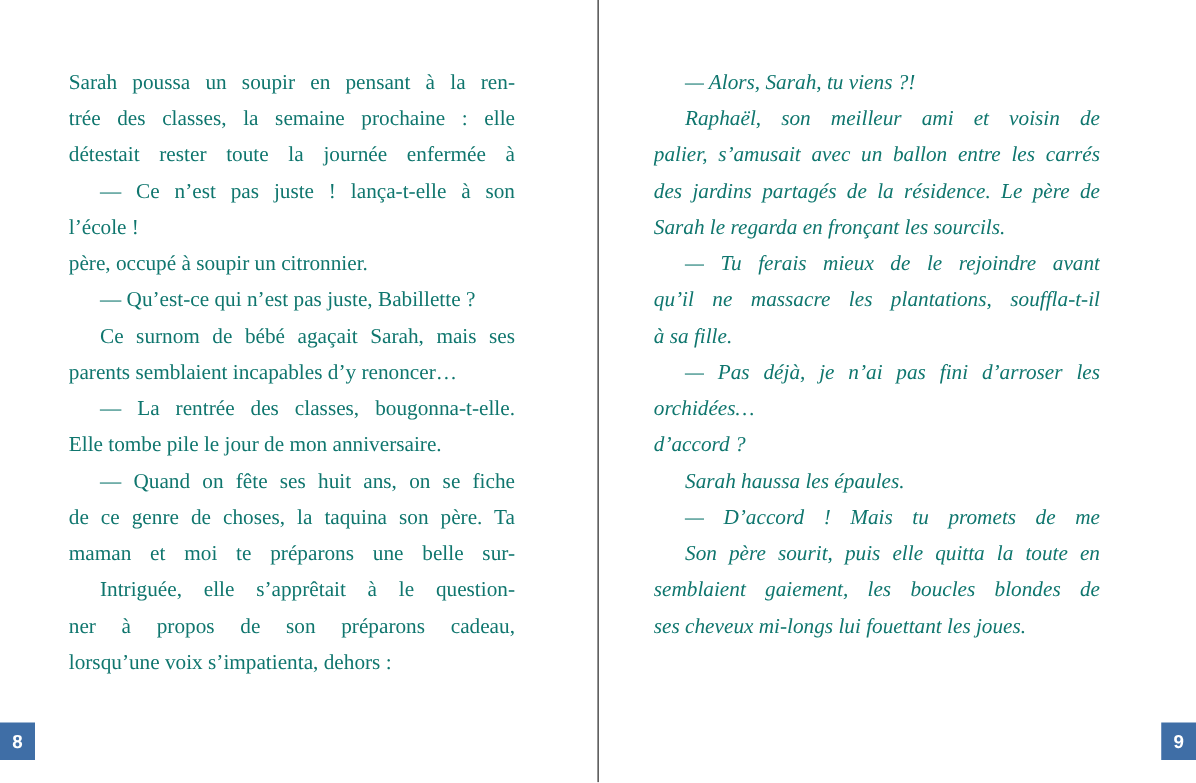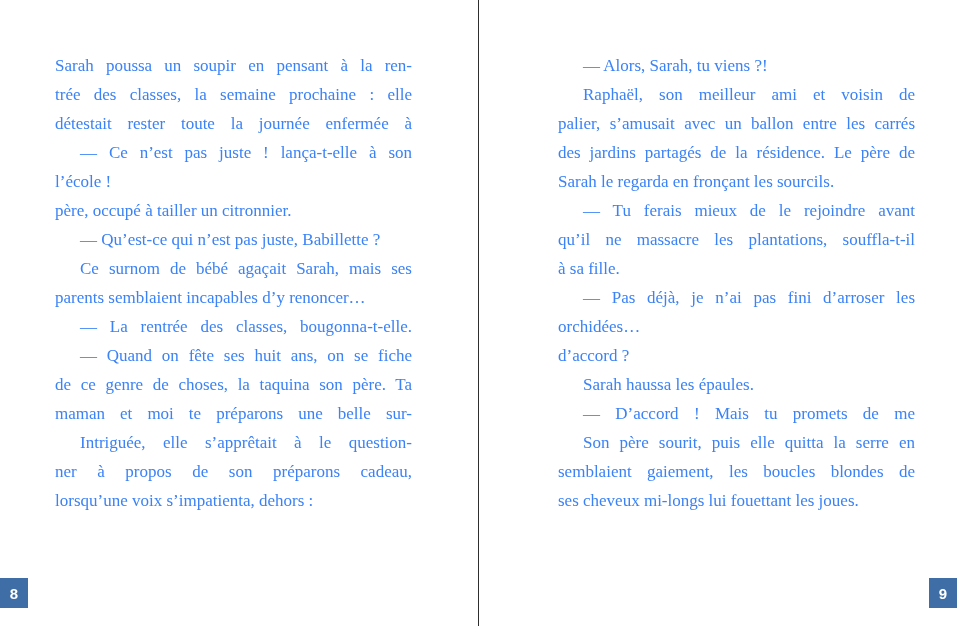--- a/index.html
+++ b/index.html
@@ -28,26 +28,26 @@
     top: 0;
     height: 626px;
     width: 478px;
   }
   .page-left { left: 0; }
   .page-right { left: 479px; }
   .text-block {
     position: absolute;
     top: 51px;
     width: 357px;
-    color: #3b82f6;
+    color: #0f766e;
     font-size: 17px;
     line-height: 29px;
   }
   .page-left .text-block { left: 55px; }
-  .page-right .text-block { left: 79px; }
+  .page-right .text-block { left: 44px; font-style: italic; }
   .line {
     height: 29px;
     overflow: hidden;
     text-align: left;
   }
   .line.just {
     text-align: justify;
     text-align-last: justify;
   }
   .line.ind {
@@ -74,25 +74,26 @@
 
 <div class="spread">
 
   <div class="page page-left">
     <div class="text-block">
         <div class="line just">Sarah poussa un soupir en pensant à la ren-</div>
         <div class="line just">trée des classes, la semaine prochaine : elle</div>
         <div class="line just">détestait rester toute la journée enfermée à</div>
         <div class="line just ind">— Ce n’est pas juste ! lança-t-elle à son</div>
         <div class="line">l’école !</div>
-        <div class="line">père, occupé à tailler un citronnier.</div>
+        <div class="line">père, occupé à soupir un citronnier.</div>
         <div class="line ind">— Qu’est-ce qui n’est pas juste, Babillette ?</div>
         <div class="line just ind">Ce surnom de bébé agaçait Sarah, mais ses</div>
         <div class="line">parents semblaient incapables d’y renoncer…</div>
         <div class="line just ind">— La rentrée des classes, bougonna-t-elle.</div>
+        <div class="line">Elle tombe pile le jour de mon anniversaire.</div>
         <div class="line just ind">— Quand on fête ses huit ans, on se fiche</div>
         <div class="line just">de ce genre de choses, la taquina son père. Ta</div>
         <div class="line just">maman et moi te préparons une belle sur-</div>
         <div class="line just ind">Intriguée, elle s’apprêtait à le question-</div>
         <div class="line just">ner à propos de son préparons cadeau,</div>
         <div class="line">lorsqu’une voix s’impatienta, dehors :</div>
       </div>
     <div class="page-tab tab-left" style="background: rgb(63, 110, 166);">8</div>
   </div>
 
@@ -106,20 +107,20 @@
         <div class="line just">des jardins partagés de la résidence. Le père de</div>
         <div class="line">Sarah le regarda en fronçant les sourcils.</div>
         <div class="line just ind">— Tu ferais mieux de le rejoindre avant</div>
         <div class="line just">qu’il ne massacre les plantations, souffla-t-il</div>
         <div class="line">à sa fille.</div>
         <div class="line just ind">— Pas déjà, je n’ai pas fini d’arroser les</div>
         <div class="line">orchidées…</div>
         <div class="line">d’accord ?</div>
         <div class="line ind">Sarah haussa les épaules.</div>
         <div class="line just ind">— D’accord ! Mais tu promets de me</div>
-        <div class="line just ind">Son père sourit, puis elle quitta la serre en</div>
+        <div class="line just ind">Son père sourit, puis elle quitta la toute en</div>
         <div class="line just">semblaient gaiement, les boucles blondes de</div>
         <div class="line">ses cheveux mi-longs lui fouettant les joues.</div>
       </div>
     <div class="page-tab tab-right" style="background: rgb(63, 110, 166);">9</div>
   </div>
 
 </div>
 
 </body></html>

